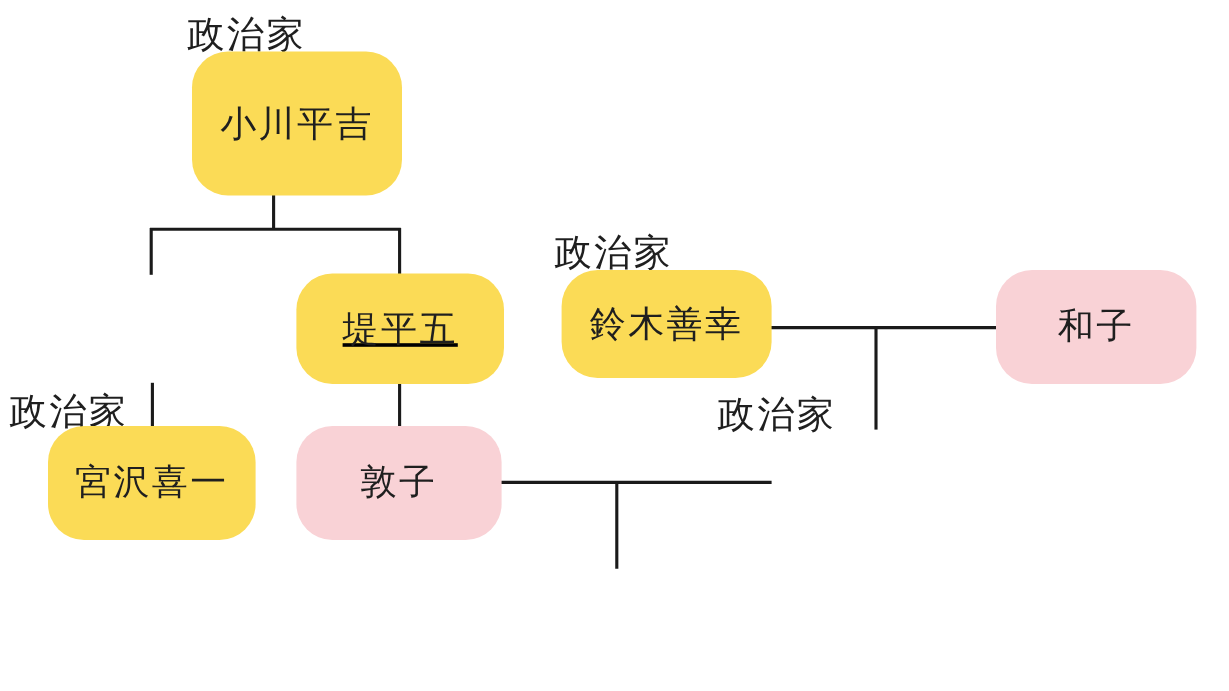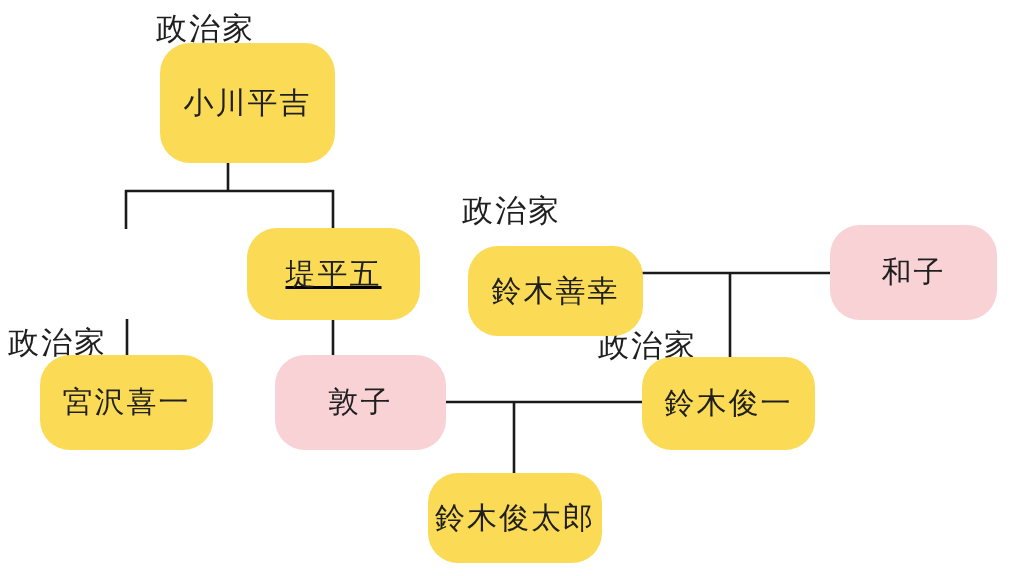--- a/index.html
+++ b/index.html
@@ -81,37 +81,31 @@
 
   <div class="node yellow" style="left:140px; top:43px;  width:175px; height:120px;margin-left:20px;">
     <span class="node-label">小川平吉</span>
   </div>
 
 
   <div class="node yellow" style="left:247px; top:228px; width:173px; height:92px;text-decoration:underline;">
     <span class="node-label">堤平五</span>
   </div>
 
-  <div class="node yellow" style="left:468px; top:246px; width:175px; height:90px;">
+  <div class="node yellow" style="left:468px; top:225px; width:175px; height:90px;">
     <span class="node-label">鈴木善幸</span>
   </div>
 
   <div class="node yellow" style="left:40px;  top:355px; width:173px; height:95px;">
     <span class="node-label">宮沢喜一</span>
   </div>
 
   <div class="node pink" style="left:830px; top:225px; width:167px; height:95px;">
     <span class="node-label">和子</span>
   </div>
 
-  <div class="node pink" style="left:247px; top:355px; width:171px; height:95px;margin-left:28px;">
+  <div class="node pink" style="left:247px; top:355px; width:171px; height:95px;">
     <span class="node-label">敦子</span>
   </div>
 
-  <div class="node yellow" style="left:642px; top:357px; width:173px; height:93px;">
-    <span class="node-label">鈴木俊一</span>
-  </div>
 
-  <div class="node yellow" style="left:428px; top:473px; width:174px; height:90px;">
-    <span class="node-label">鈴木俊太郎</span>
-  </div>
 
 </div>
 
 </body></html>

